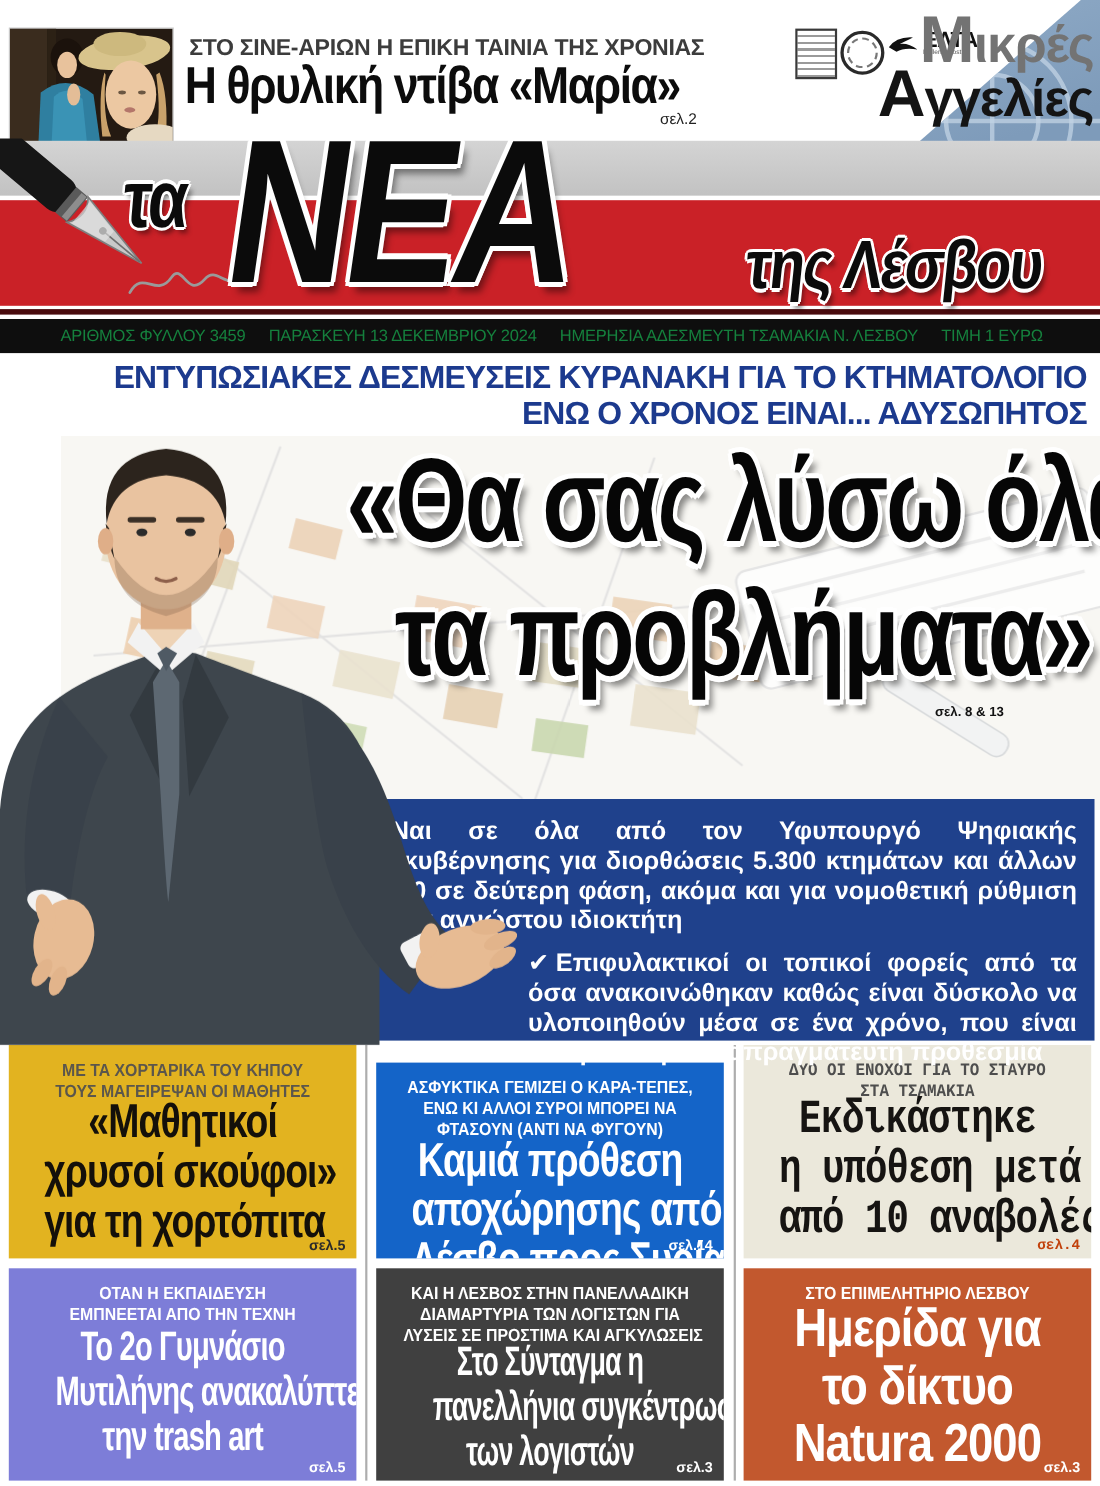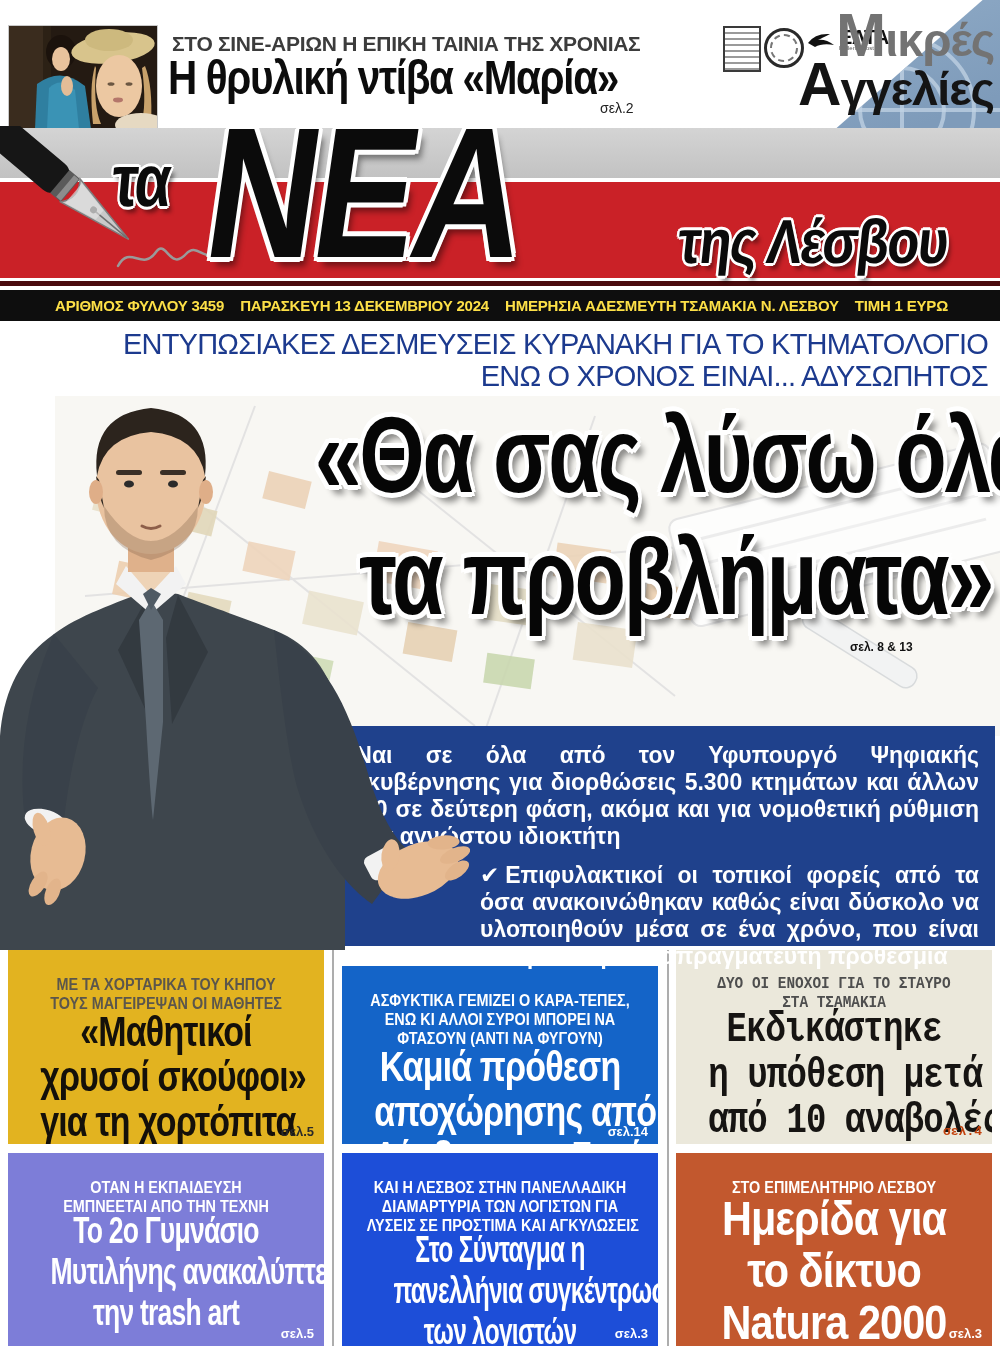--- a/index.html
+++ b/index.html
@@ -45,45 +45,45 @@
   .outline-w-big{text-shadow:5px 0 0 #fff,-5px 0 0 #fff,0 5px 0 #fff,0 -5px 0 #fff,
       4px 4px 0 #fff,-4px 4px 0 #fff,4px -4px 0 #fff,-4px -4px 0 #fff,8px 9px 7px rgba(0,0,0,.45);}
   #mast-prefix{left:116px;top:138px;font-size:74px;font-weight:bold;color:#0b0b0b;z-index:7;
       transform:scale(.8,1) skewX(-6deg);transform-origin:0 0;letter-spacing:-3px;}
   #mast-title{left:222px;top:108px;font-size:186px;font-weight:bold;color:#0b0b0b;z-index:7;
       line-height:170px;transform:scaleX(.82) skewX(-10deg);transform-origin:0 0;letter-spacing:-4px;}
   #mast-suffix{left:682px;top:206px;font-size:62px;font-weight:bold;color:#0b0b0b;z-index:7;
       transform:scaleX(.85) skewX(-7deg);transform-origin:0 0;letter-spacing:-2px;}
   #info-bar{left:0;top:290px;width:1000px;height:31px;background:#0e0e0e;display:flex;
       align-items:center;justify-content:space-between;padding:0 52px 0 55px;box-sizing:border-box;z-index:8;}
-  #info-bar span{color:#fde047;font-size:15px;font-weight:bold;letter-spacing:-.2px;white-space:nowrap;}
+  #info-bar span{color:#15803d;font-size:15px;font-weight:normal;letter-spacing:-.2px;white-space:nowrap;}
 
   
-  #lead-kicker{left:0;top:328px;width:988px;text-align:right;color:#1c3a8e;font-weight:normal;
+  #lead-kicker{left:0;top:328px;width:988px;text-align:right;color:#1c3a8e;font-weight:bold;
       font-size:29px;line-height:32px;letter-spacing:-.8px;z-index:4;}
   #map-bg{left:55px;top:396px;width:945px;height:340px;opacity:.55;z-index:1;}
   #lead-h1{left:230px;top:398px;width:770px;text-align:center;font-size:108px;line-height:114px;
       font-weight:bold;color:#060606;letter-spacing:-3px;white-space:nowrap;z-index:4;
       transform:scaleX(.78);transform-origin:50% 0;}
   #lead-h2{left:280px;top:520px;width:720px;text-align:center;font-size:108px;line-height:114px;
       font-weight:bold;color:#060606;letter-spacing:-3px;white-space:nowrap;z-index:4;
       transform:scaleX(.78);transform-origin:50% 0;}
   #lead-pageref{left:850px;top:640px;width:140px;font-size:12px;font-weight:bold;color:#111;z-index:4;}
   #lead-bullets{left:312px;top:726px;width:683px;height:220px;background:#1f418c;z-index:3;
       box-sizing:border-box;padding:16px 16px 12px 18px;color:#fff;font-weight:bold;
       font-size:23px;line-height:27px;}
   #lead-bullets p{margin:0;text-align:justify;}
   #lead-bullets p+p{margin-top:12px;margin-left:150px;}
   #lead-bullets .chk{margin-right:6px;}
   #politician{left:0;top:388px;width:470px;height:562px;z-index:5;}
 
   
   #grid{left:8px;top:950px;width:984px;height:396px;display:grid;z-index:2;
       grid-template-columns:1fr 1fr 1fr;grid-template-rows:1fr 1fr;column-gap:18px;row-gap:9px;}
-  .gbox{position:relative;box-sizing:border-box;padding:21px 10px 20px;display:flex;
+  .gbox{position:relative;box-sizing:border-box;padding:10px 10px 20px;display:flex;
       flex-direction:column;overflow:hidden;}
   .gbox .kicker{font-size:16px;line-height:19px;font-weight:bold;text-align:center;
       white-space:pre;transform:scaleX(.9);transform-origin:50% 0;margin-top:4px;}
   .gbox .hl{font-weight:bold;text-align:center;white-space:pre;margin:auto 0;
       transform-origin:50% 50%;letter-spacing:-1px;}
   .gbox .pageref{position:absolute;right:10px;bottom:5px;font-size:13px;font-weight:bold;}
   .hl-0{font-size:40px;line-height:42px;transform:scale(.85,1.08);}
   .hl-1{font-size:40px;line-height:42px;transform:scale(.85,1.08);}
   .hl-2{font-size:40px;line-height:42px;transform:scale(.85,1.08);}
   .hl-3{font-size:34px;line-height:37px;transform:scale(.78,1.1);}
@@ -308,21 +308,21 @@
       <div class="pageref" style="color: #c2410c;">σελ.4</div>
     </div>
     <div class="gbox" style="background: rgb(125, 125, 216);">
       <div class="kicker" style="color: rgb(255, 255, 255);">ΟΤΑΝ Η ΕΚΠΑΙΔΕΥΣΗ
 ΕΜΠΝΕΕΤΑΙ ΑΠΟ ΤΗΝ ΤΕΧΝΗ</div>
       <div class="hl hl-3" style="color: rgb(255, 255, 255);">Το 2ο Γυμνάσιο
 Μυτιλήνης ανακαλύπτει
 την trash art</div>
       <div class="pageref" style="color: rgb(255, 255, 255);">σελ.5</div>
     </div>
-    <div class="gbox" style="background: #1d4ed8;">
+    <div class="gbox" style="background: #404040;">
       <div class="kicker" style="color: rgb(255, 255, 255);">ΚΑΙ Η ΛΕΣΒΟΣ ΣΤΗΝ ΠΑΝΕΛΛΑΔΙΚΗ
 ΔΙΑΜΑΡΤΥΡΙΑ ΤΩΝ ΛΟΓΙΣΤΩΝ ΓΙΑ
 ΛΥΣΕΙΣ ΣΕ ΠΡΟΣΤΙΜΑ ΚΑΙ ΑΓΚΥΛΩΣΕΙΣ</div>
       <div class="hl hl-4" style="color: rgb(255, 255, 255);">Στο Σύνταγμα η
 πανελλήνια συγκέντρωση
 των λογιστών</div>
       <div class="pageref" style="color: rgb(255, 255, 255);">σελ.3</div>
     </div>
     <div class="gbox" style="background: rgb(194, 88, 46);">
       <div class="kicker" style="color: rgb(255, 255, 255);">ΣΤΟ ΕΠΙΜΕΛΗΤΗΡΙΟ ΛΕΣΒΟΥ</div>

